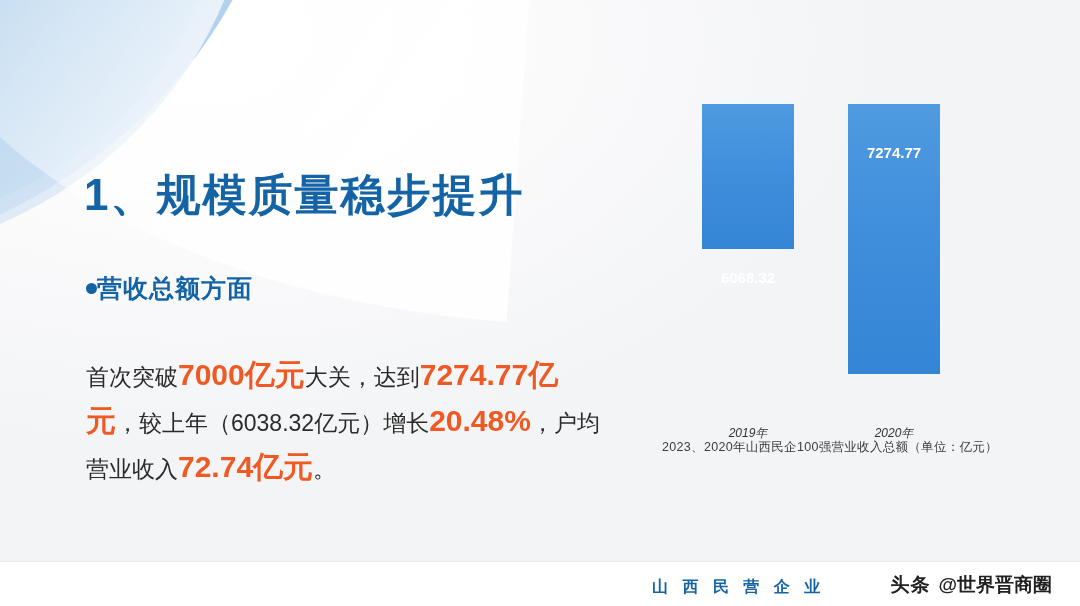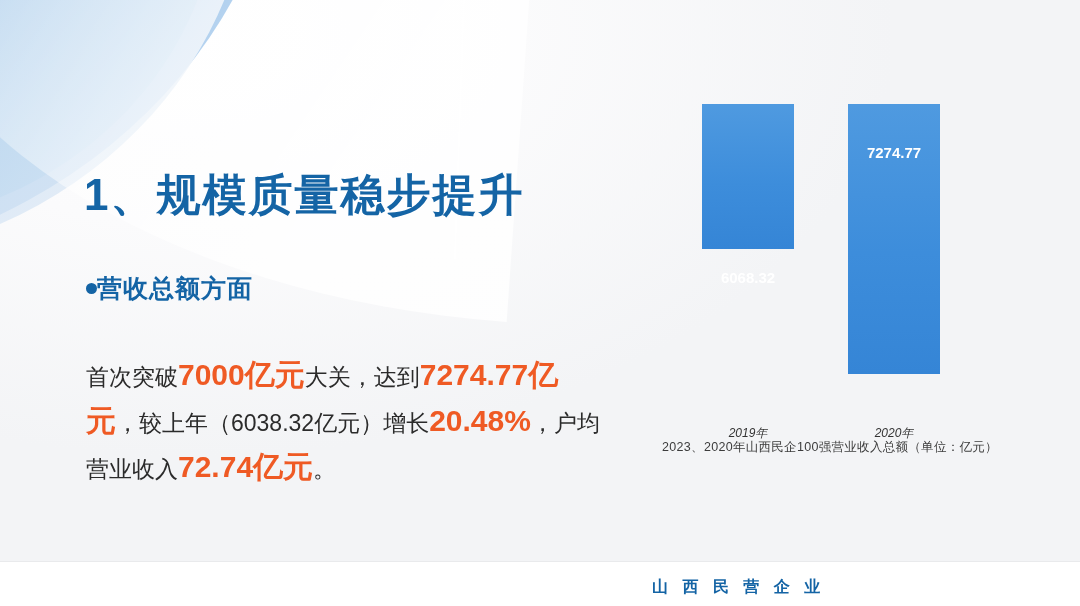--- a/index.html
+++ b/index.html
@@ -169,14 +169,18 @@
 
     <div class="chart-caption">2023、2020年山西民企100强营业收入总额（单位：亿元）</div>
   </div>
 
   <div class="footer"></div>
 
   <div class="footer-left">
     <span class="footer-text">山 西 民 营 企 业</span>
   </div>
 
+  <div class="toutiao">
+    <span class="tt-mark">头条</span>
+    <span>@世界晋商圈</span>
+  </div>
 
 </div>
 
 </body></html>

